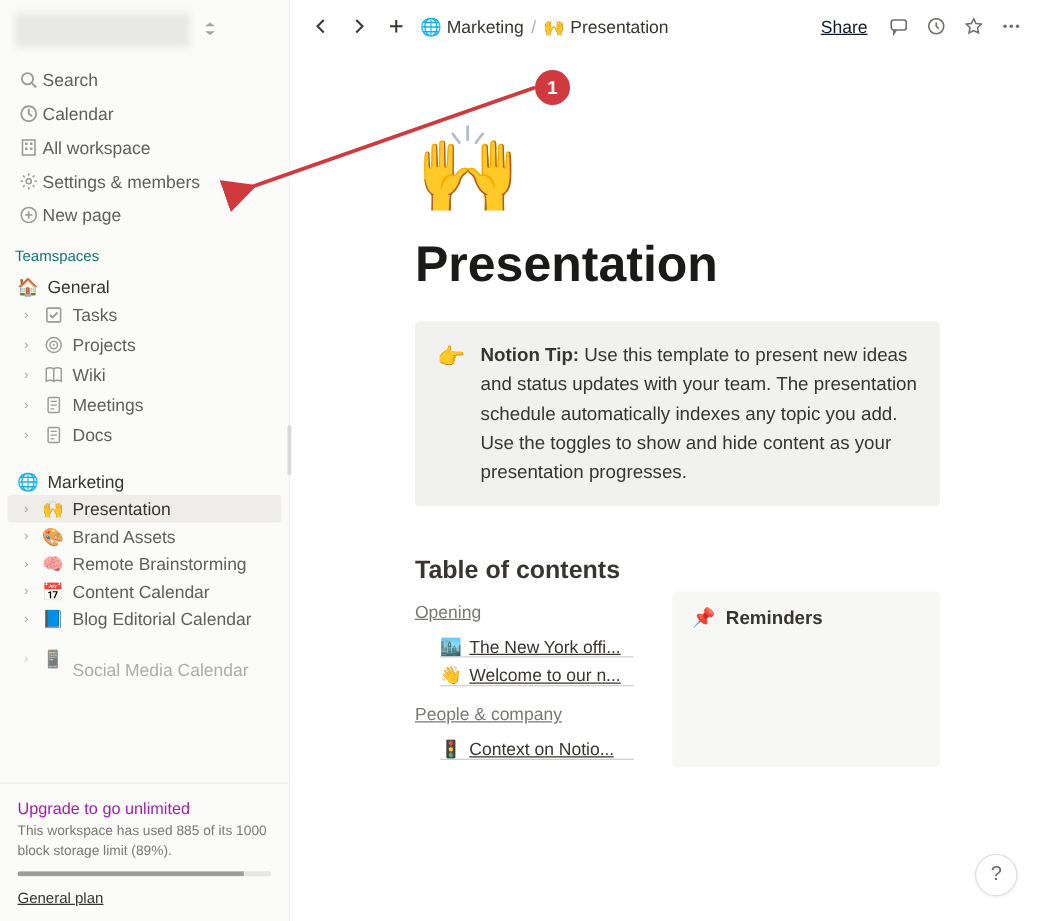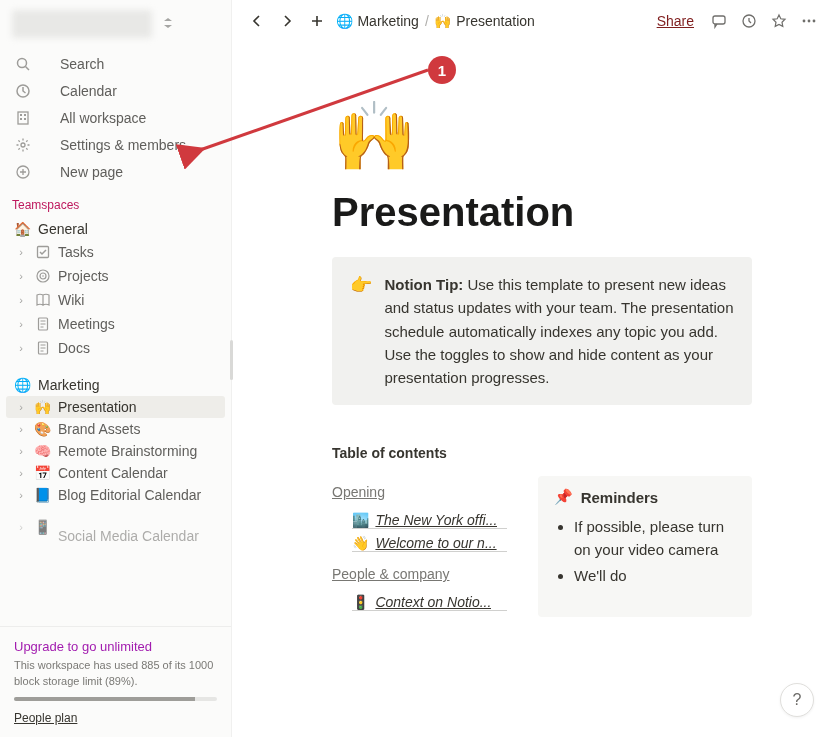--- a/index.html
+++ b/index.html
@@ -6,24 +6,24 @@
 body { font-family: -apple-system, BlinkMacSystemFont, "Segoe UI", Helvetica, Arial, sans-serif; font-size: 14px; color: #37352f; background: #fff; width: 834px; height: 737px; overflow: hidden; position: relative; }
 .app { display: flex; height: 100%; }
 
 
 .sidebar { width: 232px; background: #fbfbfa; display: flex; flex-direction: column; height: 100%; border-right: 1px solid #f0f0ef; }
 .workspace-header { display: flex; align-items: center; padding: 10px 12px; gap: 8px; }
 .workspace-blur { width: 140px; height: 28px; background: #e8e8e6; filter: blur(3px); border-radius: 3px; }
 .expand-collapse { color: #a5a5a3; cursor: pointer; font-size: 13px; }
 
 .sb-section { padding: 2px 6px; }
-.sb-item { display: flex; align-items: center; gap: 28px; padding: 4px 8px; margin: 1px 0; border-radius: 3px; cursor: pointer; color: #5f5e5b; font-size: 14px; }
+.sb-item { display: flex; align-items: center; gap: 2px; padding: 4px 8px; margin: 1px 0; border-radius: 3px; cursor: pointer; color: #5f5e5b; font-size: 14px; }
 .sb-icon { width: 18px; height: 18px; display: flex; align-items: center; justify-content: center; color: #9d9c99; }
 
-.sb-section-label { padding: 10px 12px 4px; font-size: 12px; color: #be185d; font-weight: 500; }
+.sb-section-label { padding: 10px 12px 4px; font-size: 12px; color: #0f766e; font-weight: 500; }
 
 .tree-item { display: flex; align-items: center; gap: 6px; padding: 3px 8px; border-radius: 3px; cursor: pointer; font-size: 14px; color: #5f5e5b; }
 .tree-item.top { font-weight: 500; color: #37352f; }
 .tree-item.selected { background: #eeede9; font-weight: 500; color: #37352f; }
 .chev { width: 14px; color: #a4a4a2; font-size: 11px; text-align: center; }
 .emoji-icon { width: 18px; text-align: center; font-size: 14px; }
 
 .upgrade-box { margin-top: auto; border-top: 1px solid #ededec; padding: 12px 14px; font-size: 12px; color: #6b6a67; }
 .upgrade-title { font-size: 13px; color: #a21caf; margin-bottom: 4px; }
 .upgrade-desc { font-size: 11px; color: #7a7975; line-height: 1.4; }
@@ -34,40 +34,40 @@
 .resize-handle { position: absolute; left: 228px; top: 0; width: 6px; height: 100%; cursor: col-resize; display: flex; align-items: flex-start; justify-content: center; padding-top: 340px; }
 .resize-grip { width: 3px; height: 40px; background: #d9d9d7; border-radius: 2px; }
 
 
 .main { flex: 1; display: flex; flex-direction: column; overflow: hidden; }
 .topbar { display: flex; align-items: center; padding: 10px 14px; gap: 8px; font-size: 14px; }
 .nav-btn { width: 22px; height: 22px; display: flex; align-items: center; justify-content: center; color: #37352f; cursor: pointer; border-radius: 3px; }
 .breadcrumb { display: flex; align-items: center; gap: 6px; color: #37352f; }
 .bc-sep { color: #b0afac; }
 .topbar-spacer { flex: 1; }
-.top-action { color: #7f1d1d; cursor: pointer; padding: 2px 6px; text-decoration: underline; }
+.top-action { color: #0f172a; cursor: pointer; padding: 2px 6px; text-decoration: underline; }
 .top-icon { width: 22px; height: 22px; display: flex; align-items: center; justify-content: center; color: #6f6e6b; cursor: pointer; }
 
 .content { flex: 1; overflow-y: auto; padding: 60px 0 0 0; position: relative; }
 .page-inner { max-width: 420px; margin: 0 0 0 100px; }
 .page-emoji { font-size: 68px; line-height: 1; margin-bottom: 20px; }
 .page-title { font-size: 40px; font-weight: 700; color: #1a1a19; margin-bottom: 22px; }
 
 .block-handles { position: absolute; left: 62px; display: flex; gap: 2px; color: #c4c3c0; font-size: 16px; }
 .callout { background: #f1f1ef; border-radius: 4px; padding: 16px 18px; display: flex; gap: 12px; margin-bottom: 40px; position: relative; }
 .callout-emoji { font-size: 18px; line-height: 1.4; }
 .callout-text { font-size: 15px; line-height: 1.55; color: #37352f; }
 .callout-text b { font-weight: 600; }
 
-.toc-heading { font-size: 14px; font-weight: 600; margin-bottom: 15px; }
+.toc-heading { font-size: 20px; font-weight: 600; margin-bottom: 5px; }
 .columns { display: flex; gap: 24px; }
 .toc-col { flex: 1; max-width: 200px; }
 .toc-sec { font-size: 14px; color: #787773; text-decoration: underline; margin: 8px 0 6px; cursor: pointer; display: inline-block; }
 .toc-link { display: flex; align-items: center; gap: 6px; font-size: 14px; color: #37352f; text-decoration: underline; margin: 6px 0 6px 20px; cursor: pointer; white-space: nowrap; overflow: hidden; text-overflow: ellipsis; max-width: 155px; border-bottom: 1px solid #d0d0ce; text-decoration: none;}
-.toc-link span.txt { text-decoration: underline; overflow: hidden; text-overflow: ellipsis; font-style: italic; }
+.toc-link span.txt { text-decoration: underline; overflow: hidden; text-overflow: ellipsis; }
 
 .reminders { background: #f7f7f5; border-radius: 4px; padding: 12px 16px 16px; flex: 1; min-width: 170px; }
 .rem-head { display: flex; align-items: center; gap: 8px; font-weight: 600; font-size: 15px; margin-bottom: 10px; }
 .rem-list { list-style: disc; padding-left: 20px; font-size: 15px; line-height: 1.5; color: #37352f; }
 .rem-list li { margin-bottom: 4px; }
 
 .help-btn { position: absolute; right: 20px; bottom: 20px; width: 34px; height: 34px; border-radius: 50%; border: 1px solid #e0dfdc; background: #fff; display: flex; align-items: center; justify-content: center; font-size: 16px; color: #6c6b68; cursor: pointer; box-shadow: 0 1px 3px rgba(0,0,0,0.06); }
 
 
 .annotation-arrow { position: absolute; pointer-events: none; z-index: 100; }
@@ -241,21 +241,21 @@
         <span class="text-truncate" style="max-width:150px;margin-top:19px;">Social Media Calendar</span>
       </div>
     </div>
 
     <div class="upgrade-box">
       <div class="upgrade-title">Upgrade to go unlimited</div>
       <div class="upgrade-desc">This workspace has used 885 of its 1000 block storage limit (89%).</div>
       <div class="progress">
           <div class="progress-fill"></div>
         </div>
-      <div class="upgrade-link">People plan</div>
+      <div class="upgrade-link">General plan</div>
     </div>
   </div>
 
   <div class="resize-handle">
       <div class="resize-grip"></div>
     </div>
 
   <div class="main">
     <div class="topbar">
       <div class="nav-btn">
@@ -347,24 +347,20 @@
               <span>🚦</span>
               <span class="txt">Context on Notio...</span>
             </div>
           </div>
 
           <div class="reminders">
             <div class="rem-head">
               <span>📌</span>
               <span>Reminders</span>
             </div>
-            <ul class="rem-list">
-              <li>If possible, please turn on your video camera</li>
-              <li>We'll do</li>
-            </ul>
           </div>
         </div>
       </div>
     </div>
   </div>
 
   <svg class="annotation-arrow" width="834" height="737" style="left:0;top:0;">
     <defs>
         <marker id="ah" markerWidth="9" markerHeight="9" refX="2" refY="4.5" orient="auto">
           <path d="M9 0L0 4.5L9 9z" fill="#d0393e"></path>

